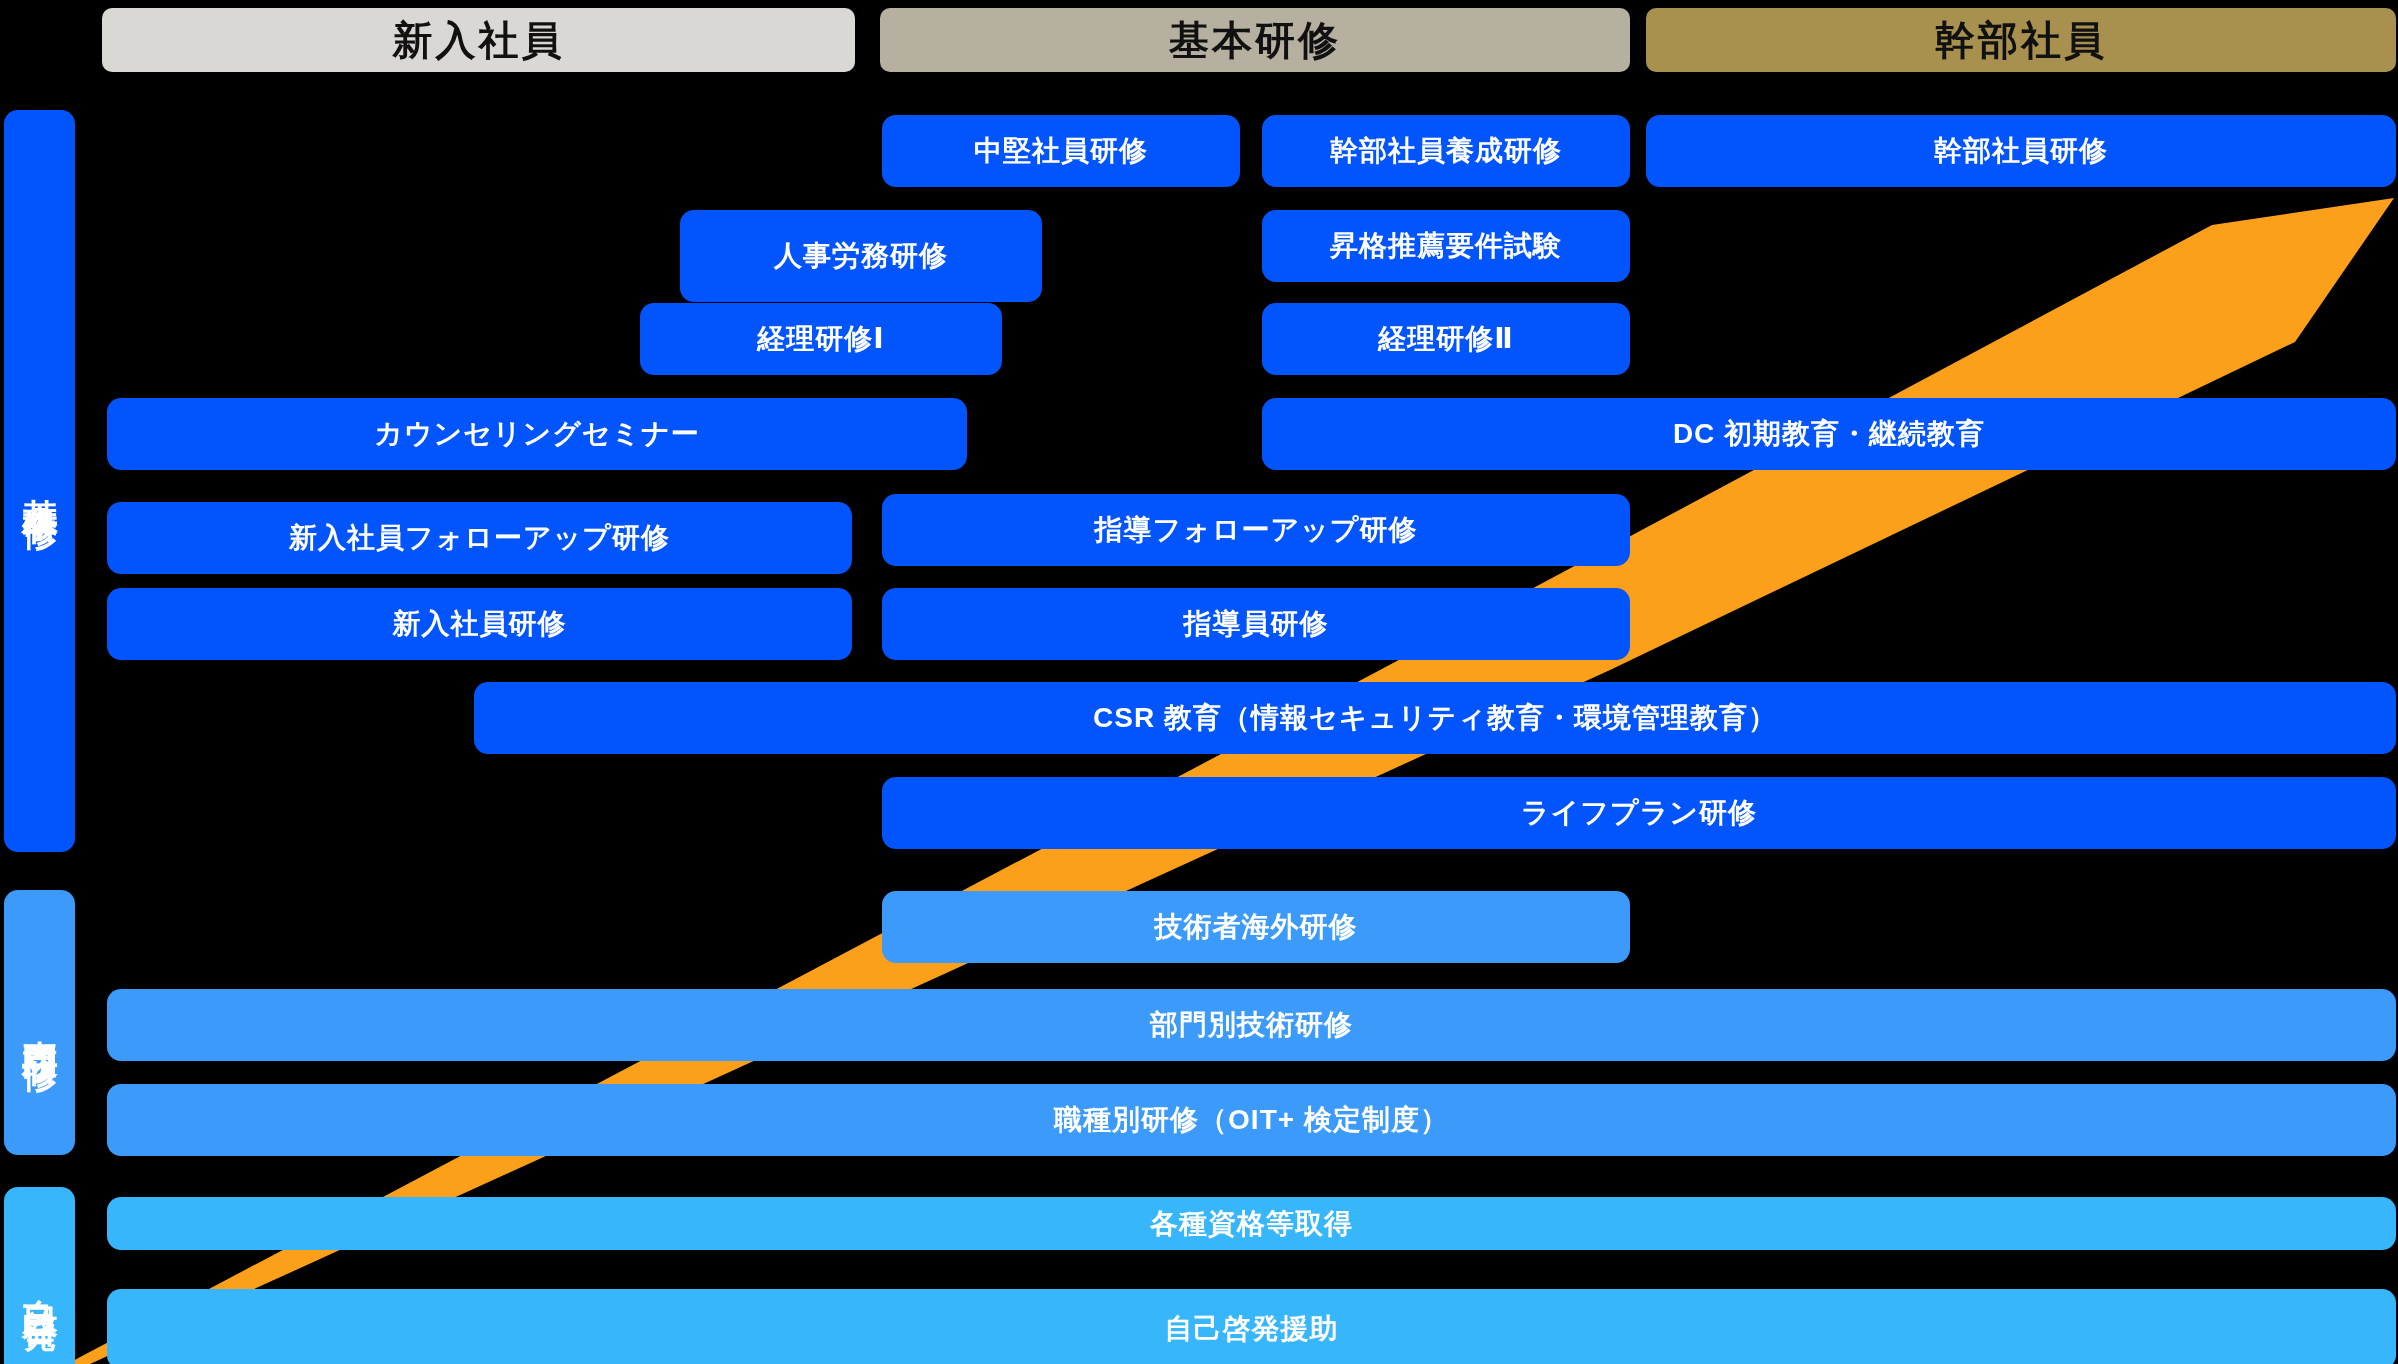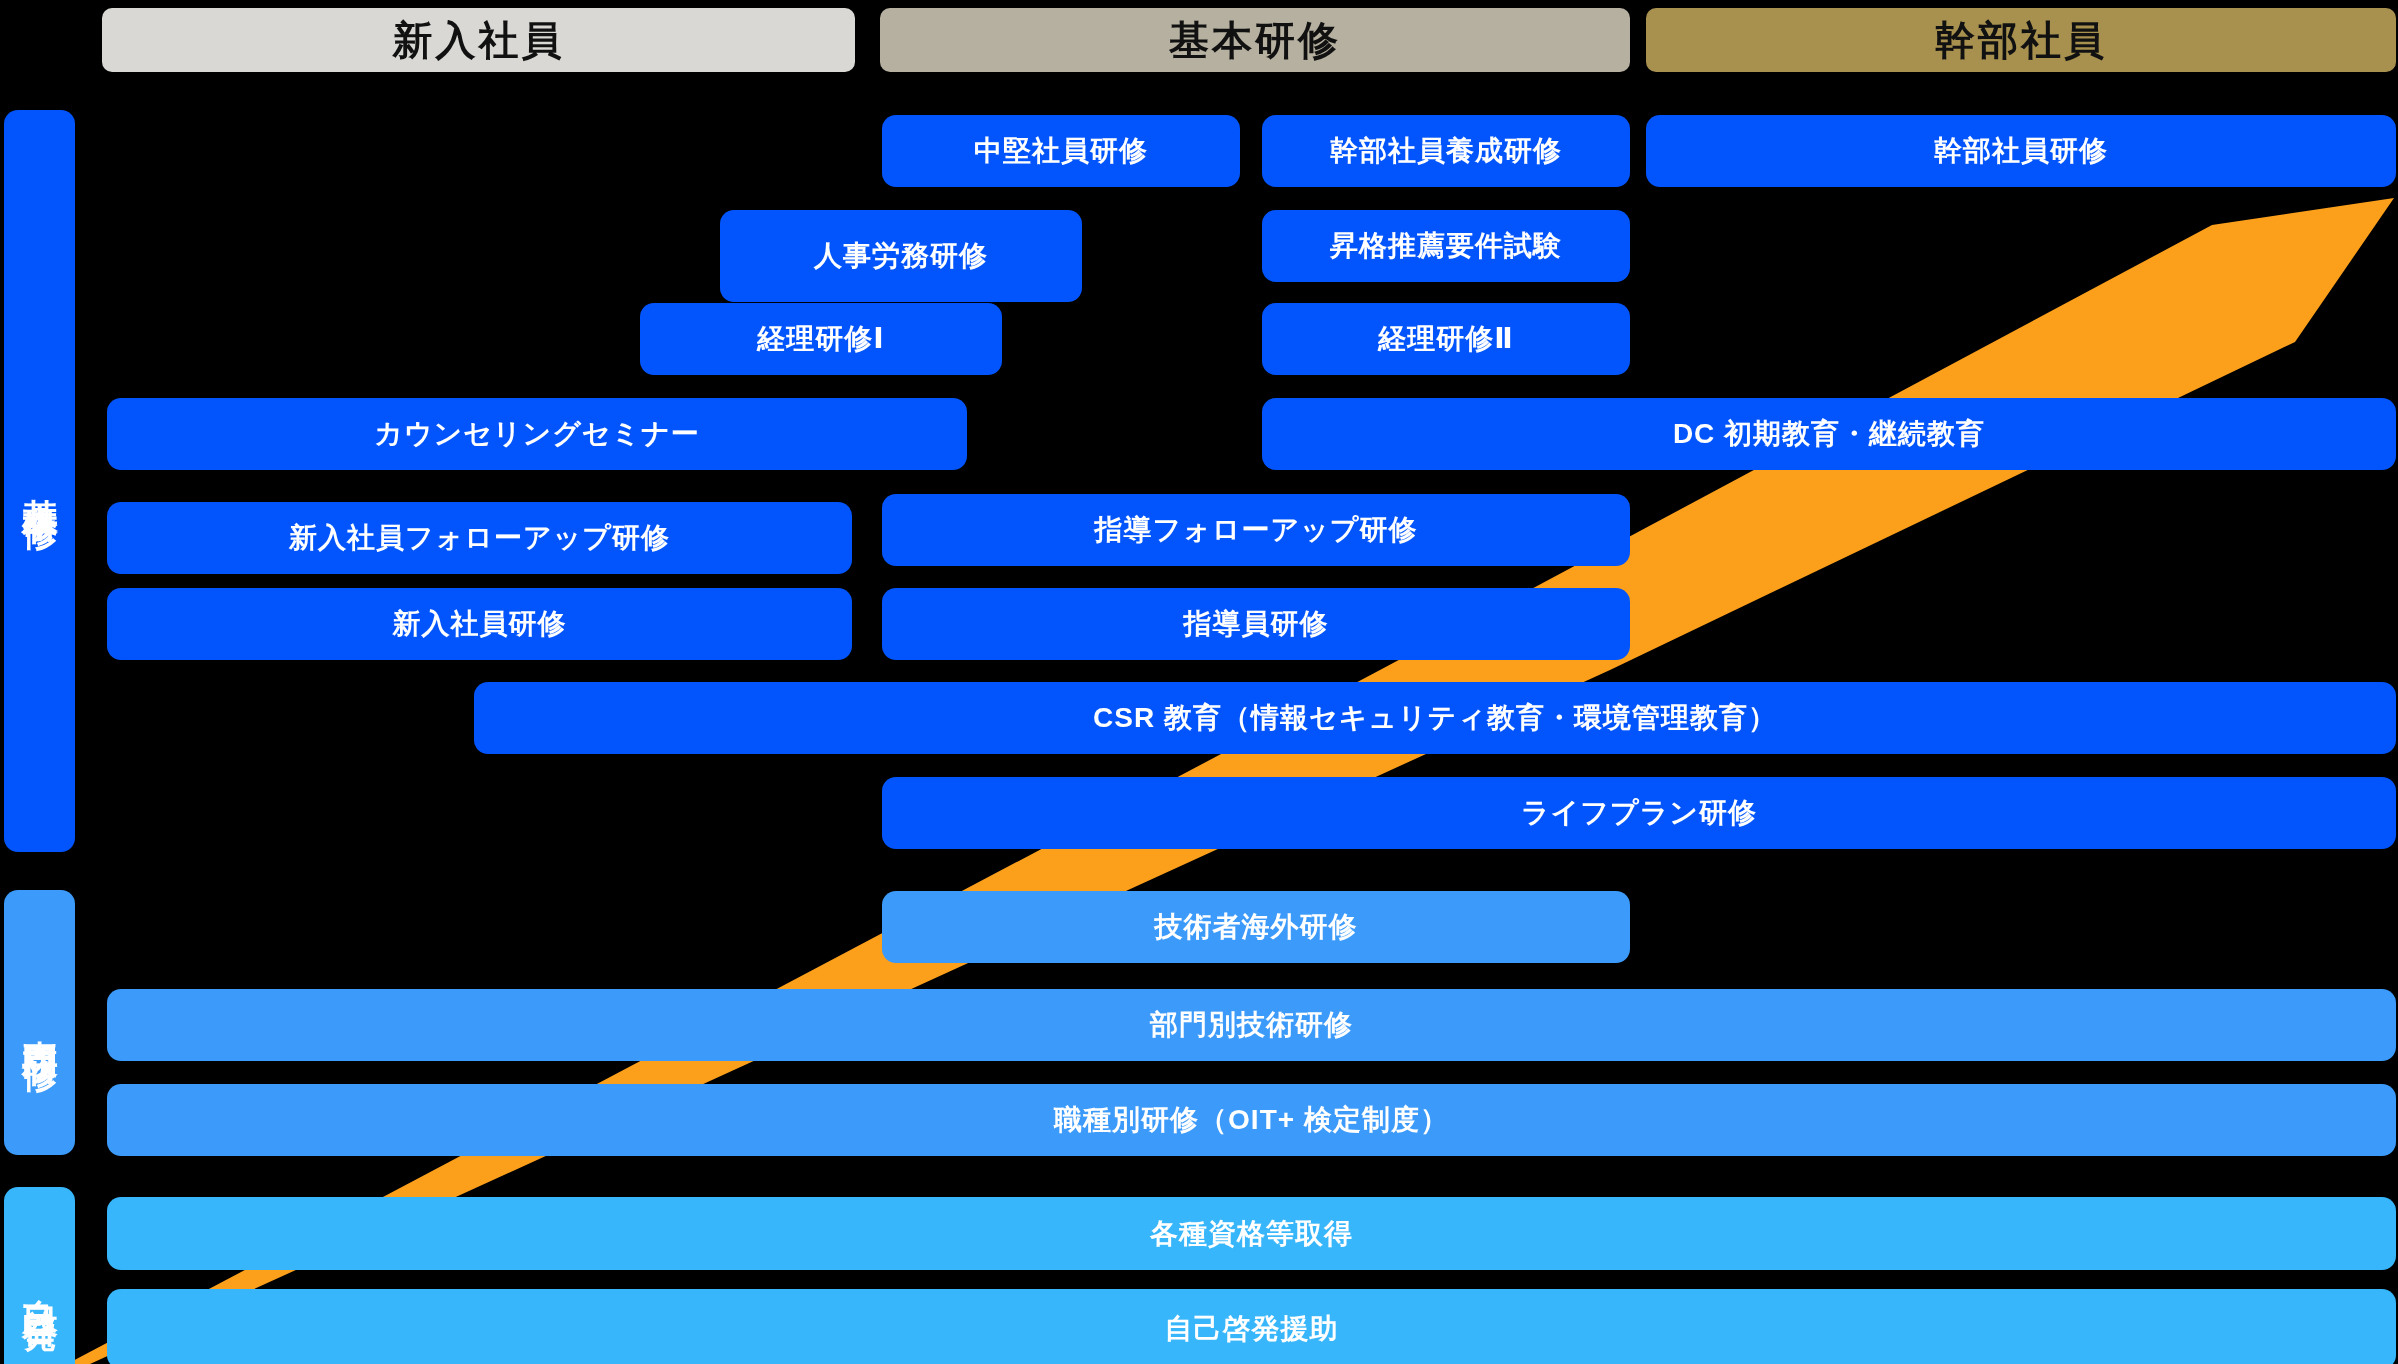--- a/index.html
+++ b/index.html
@@ -46,31 +46,31 @@
     </div>
   <div id="side-layer">
       <div class="side" style="top: 110px; height: 742px; background: rgb(2, 85, 252); color: rgb(255, 255, 255);">基本研修</div>
       <div class="side" style="top: 890px; height: 265px; background: rgb(59, 154, 250); color: rgb(255, 255, 255);">専門研修</div>
       <div class="side" style="top: 1187px; height: 190px; background: rgb(56, 182, 251); color: rgb(255, 255, 255);">自己啓発</div>
     </div>
   <div id="bars-layer">
       <div class="bar" style="left: 882px; top: 115px; width: 358px; height: 72px; background: rgb(2, 85, 252); color: rgb(255, 255, 255);">中堅社員研修</div>
       <div class="bar" style="left: 1262px; top: 115px; width: 368px; height: 72px; background: rgb(2, 85, 252); color: rgb(255, 255, 255);">幹部社員養成研修</div>
       <div class="bar" style="left: 1646px; top: 115px; width: 750px; height: 72px; background: rgb(2, 85, 252); color: rgb(255, 255, 255);">幹部社員研修</div>
-      <div class="bar" style="left: 680px; top: 210px; width: 362px; height: 92px; background: rgb(2, 85, 252); color: rgb(255, 255, 255); margin-left: 40px;">人事労務研修</div>
+      <div class="bar" style="left: 680px; top: 210px; width: 362px; height: 92px; background: rgb(2, 85, 252); color: rgb(255, 255, 255);">人事労務研修</div>
       <div class="bar" style="left: 1262px; top: 210px; width: 368px; height: 72px; background: rgb(2, 85, 252); color: rgb(255, 255, 255);">昇格推薦要件試験</div>
       <div class="bar" style="left: 640px; top: 303px; width: 362px; height: 72px; background: rgb(2, 85, 252); color: rgb(255, 255, 255);">経理研修Ⅰ</div>
       <div class="bar" style="left: 1262px; top: 303px; width: 368px; height: 72px; background: rgb(2, 85, 252); color: rgb(255, 255, 255);">経理研修Ⅱ</div>
       <div class="bar" style="left: 107px; top: 398px; width: 860px; height: 72px; background: rgb(2, 85, 252); color: rgb(255, 255, 255);">カウンセリングセミナー</div>
       <div class="bar" style="left: 1262px; top: 398px; width: 1134px; height: 72px; background: rgb(2, 85, 252); color: rgb(255, 255, 255);">DC 初期教育・継続教育</div>
       <div class="bar" style="left: 107px; top: 502px; width: 745px; height: 72px; background: rgb(2, 85, 252); color: rgb(255, 255, 255);">新入社員フォローアップ研修</div>
       <div class="bar" style="left: 882px; top: 494px; width: 748px; height: 72px; background: rgb(2, 85, 252); color: rgb(255, 255, 255);">指導フォローアップ研修</div>
       <div class="bar" style="left: 107px; top: 588px; width: 745px; height: 72px; background: rgb(2, 85, 252); color: rgb(255, 255, 255);">新入社員研修</div>
       <div class="bar" style="left: 882px; top: 588px; width: 748px; height: 72px; background: rgb(2, 85, 252); color: rgb(255, 255, 255);">指導員研修</div>
       <div class="bar" style="left: 474px; top: 682px; width: 1922px; height: 72px; background: rgb(2, 85, 252); color: rgb(255, 255, 255);">CSR 教育（情報セキュリティ教育・環境管理教育）</div>
       <div class="bar" style="left: 882px; top: 777px; width: 1514px; height: 72px; background: rgb(2, 85, 252); color: rgb(255, 255, 255);">ライフプラン研修</div>
       <div class="bar" style="left: 882px; top: 891px; width: 748px; height: 72px; background: rgb(59, 154, 250); color: rgb(255, 255, 255);">技術者海外研修</div>
       <div class="bar" style="left: 107px; top: 989px; width: 2289px; height: 72px; background: rgb(59, 154, 250); color: rgb(255, 255, 255);">部門別技術研修</div>
       <div class="bar" style="left: 107px; top: 1084px; width: 2289px; height: 72px; background: rgb(59, 154, 250); color: rgb(255, 255, 255);">職種別研修（OIT+ 検定制度）</div>
-      <div class="bar" style="left: 107px; top: 1197px; width: 2289px; height: 73px; background: rgb(56, 182, 251); color: rgb(255, 255, 255);">各種資格等取得</div>
+      <div class="bar" style="left: 107px; top: 1197px; width: 2289px; height: 53px; background: rgb(56, 182, 251); color: rgb(255, 255, 255);">各種資格等取得</div>
       <div class="bar" style="left: 107px; top: 1289px; width: 2289px; height: 80px; background: rgb(56, 182, 251); color: rgb(255, 255, 255);">自己啓発援助</div>
     </div>
 </div>
 
 </body></html>

